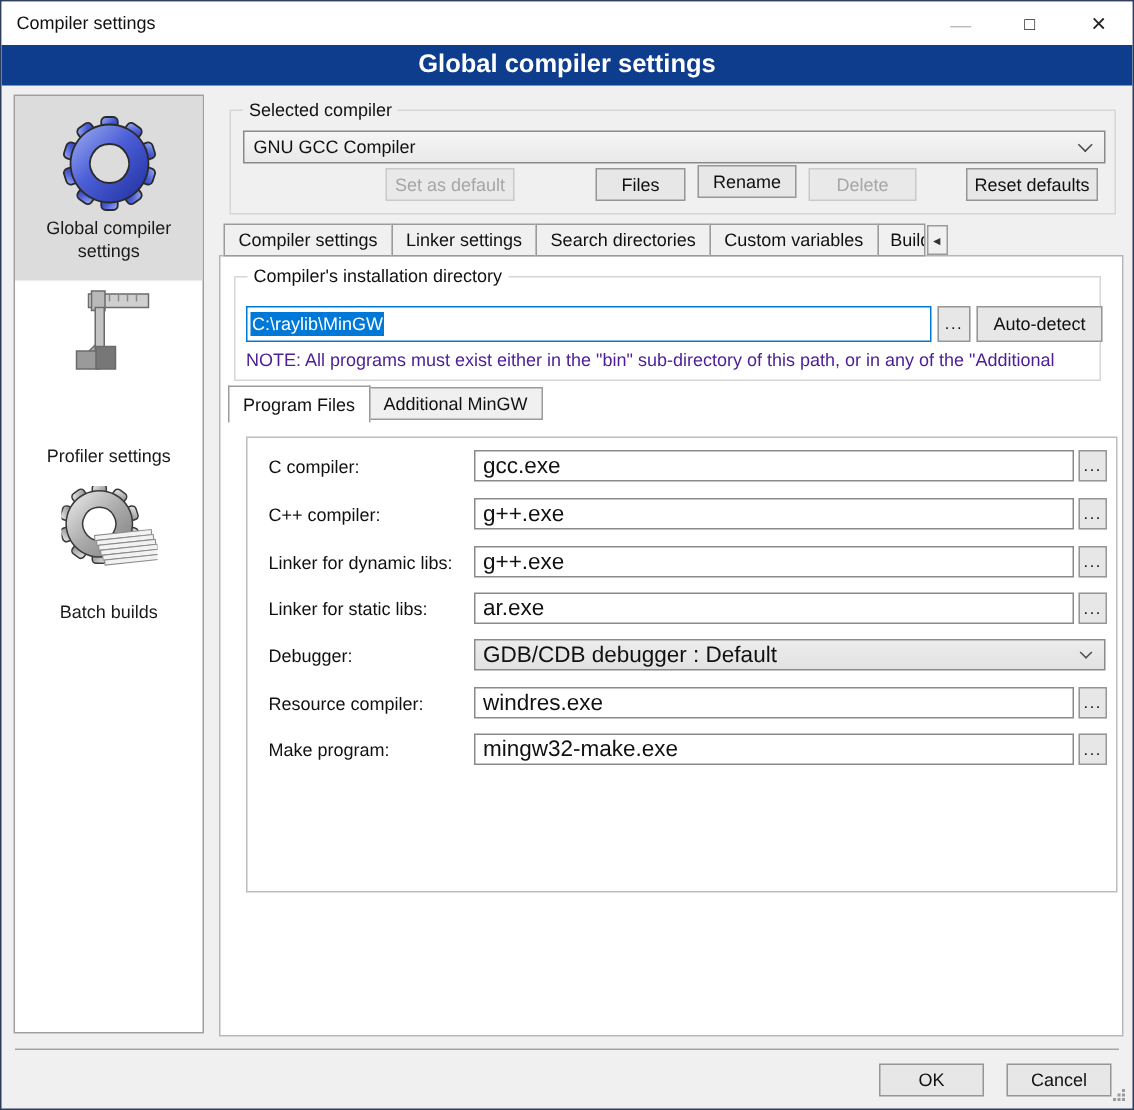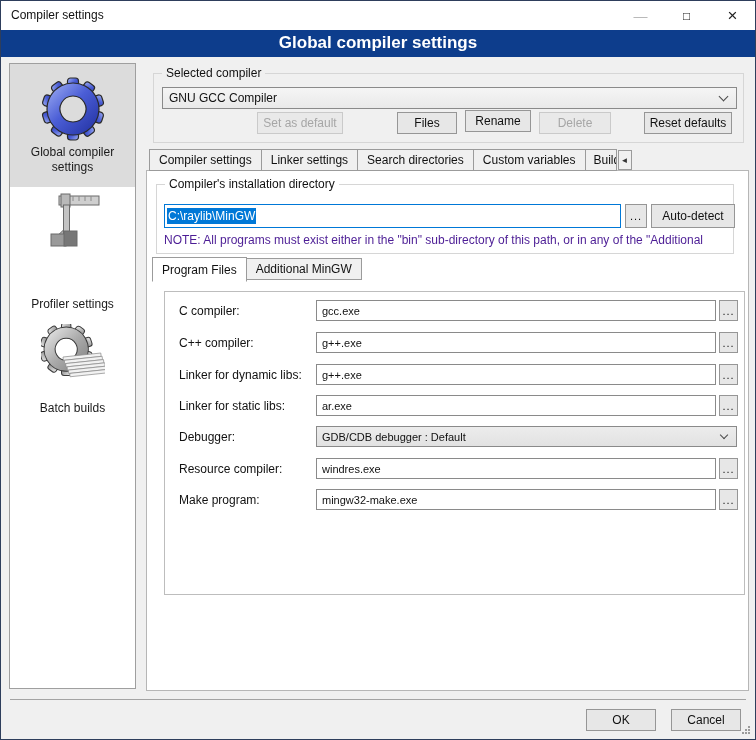--- a/index.html
+++ b/index.html
@@ -68,21 +68,21 @@
   .pathfield .sel{background:#0078d7;color:#fff;padding:1px 1px;}
   .note{position:absolute;left:163px;top:232px;width:572px;font-size:12px;color:#4c1d95;white-space:nowrap;overflow:hidden;z-index:4;}
 
   
   .subtabs{position:absolute;left:151px;top:255px;height:26px;display:flex;align-items:center;z-index:2;}
   .subpanel{position:absolute;left:151px;top:290px;width:581px;height:304px;background:#fff;border:1px solid #bdbdbd;z-index:1;margin-left:12px;}
 
   
   .row-label{position:absolute;left:14px;width:134px;font-size:12px;color:#111;display:flex;align-items:center;height:21px;}
   .field{position:absolute;left:151px;width:400px;height:21px;background:#fff;border:1px solid #8a8a8a;
-        font-size:11px;display:flex;align-items:center;padding:0 5px;color:#111;}
+        font-size:15px;display:flex;align-items:center;padding:0 5px;color:#111;}
   .rowbrowse{left:554px;width:19px;height:21px;font-size:11px;letter-spacing:1px;}
   .rowcombo{left:151px;width:421px;height:21px;background:linear-gradient(#ececec,#e2e2e2);}
 
   
   .divider{position:absolute;left:9px;right:9px;top:698px;height:1px;background:#a3a3a3;}
   .grip{position:absolute;right:4px;bottom:4px;}
 </style>
 </head>
 <body>
 

